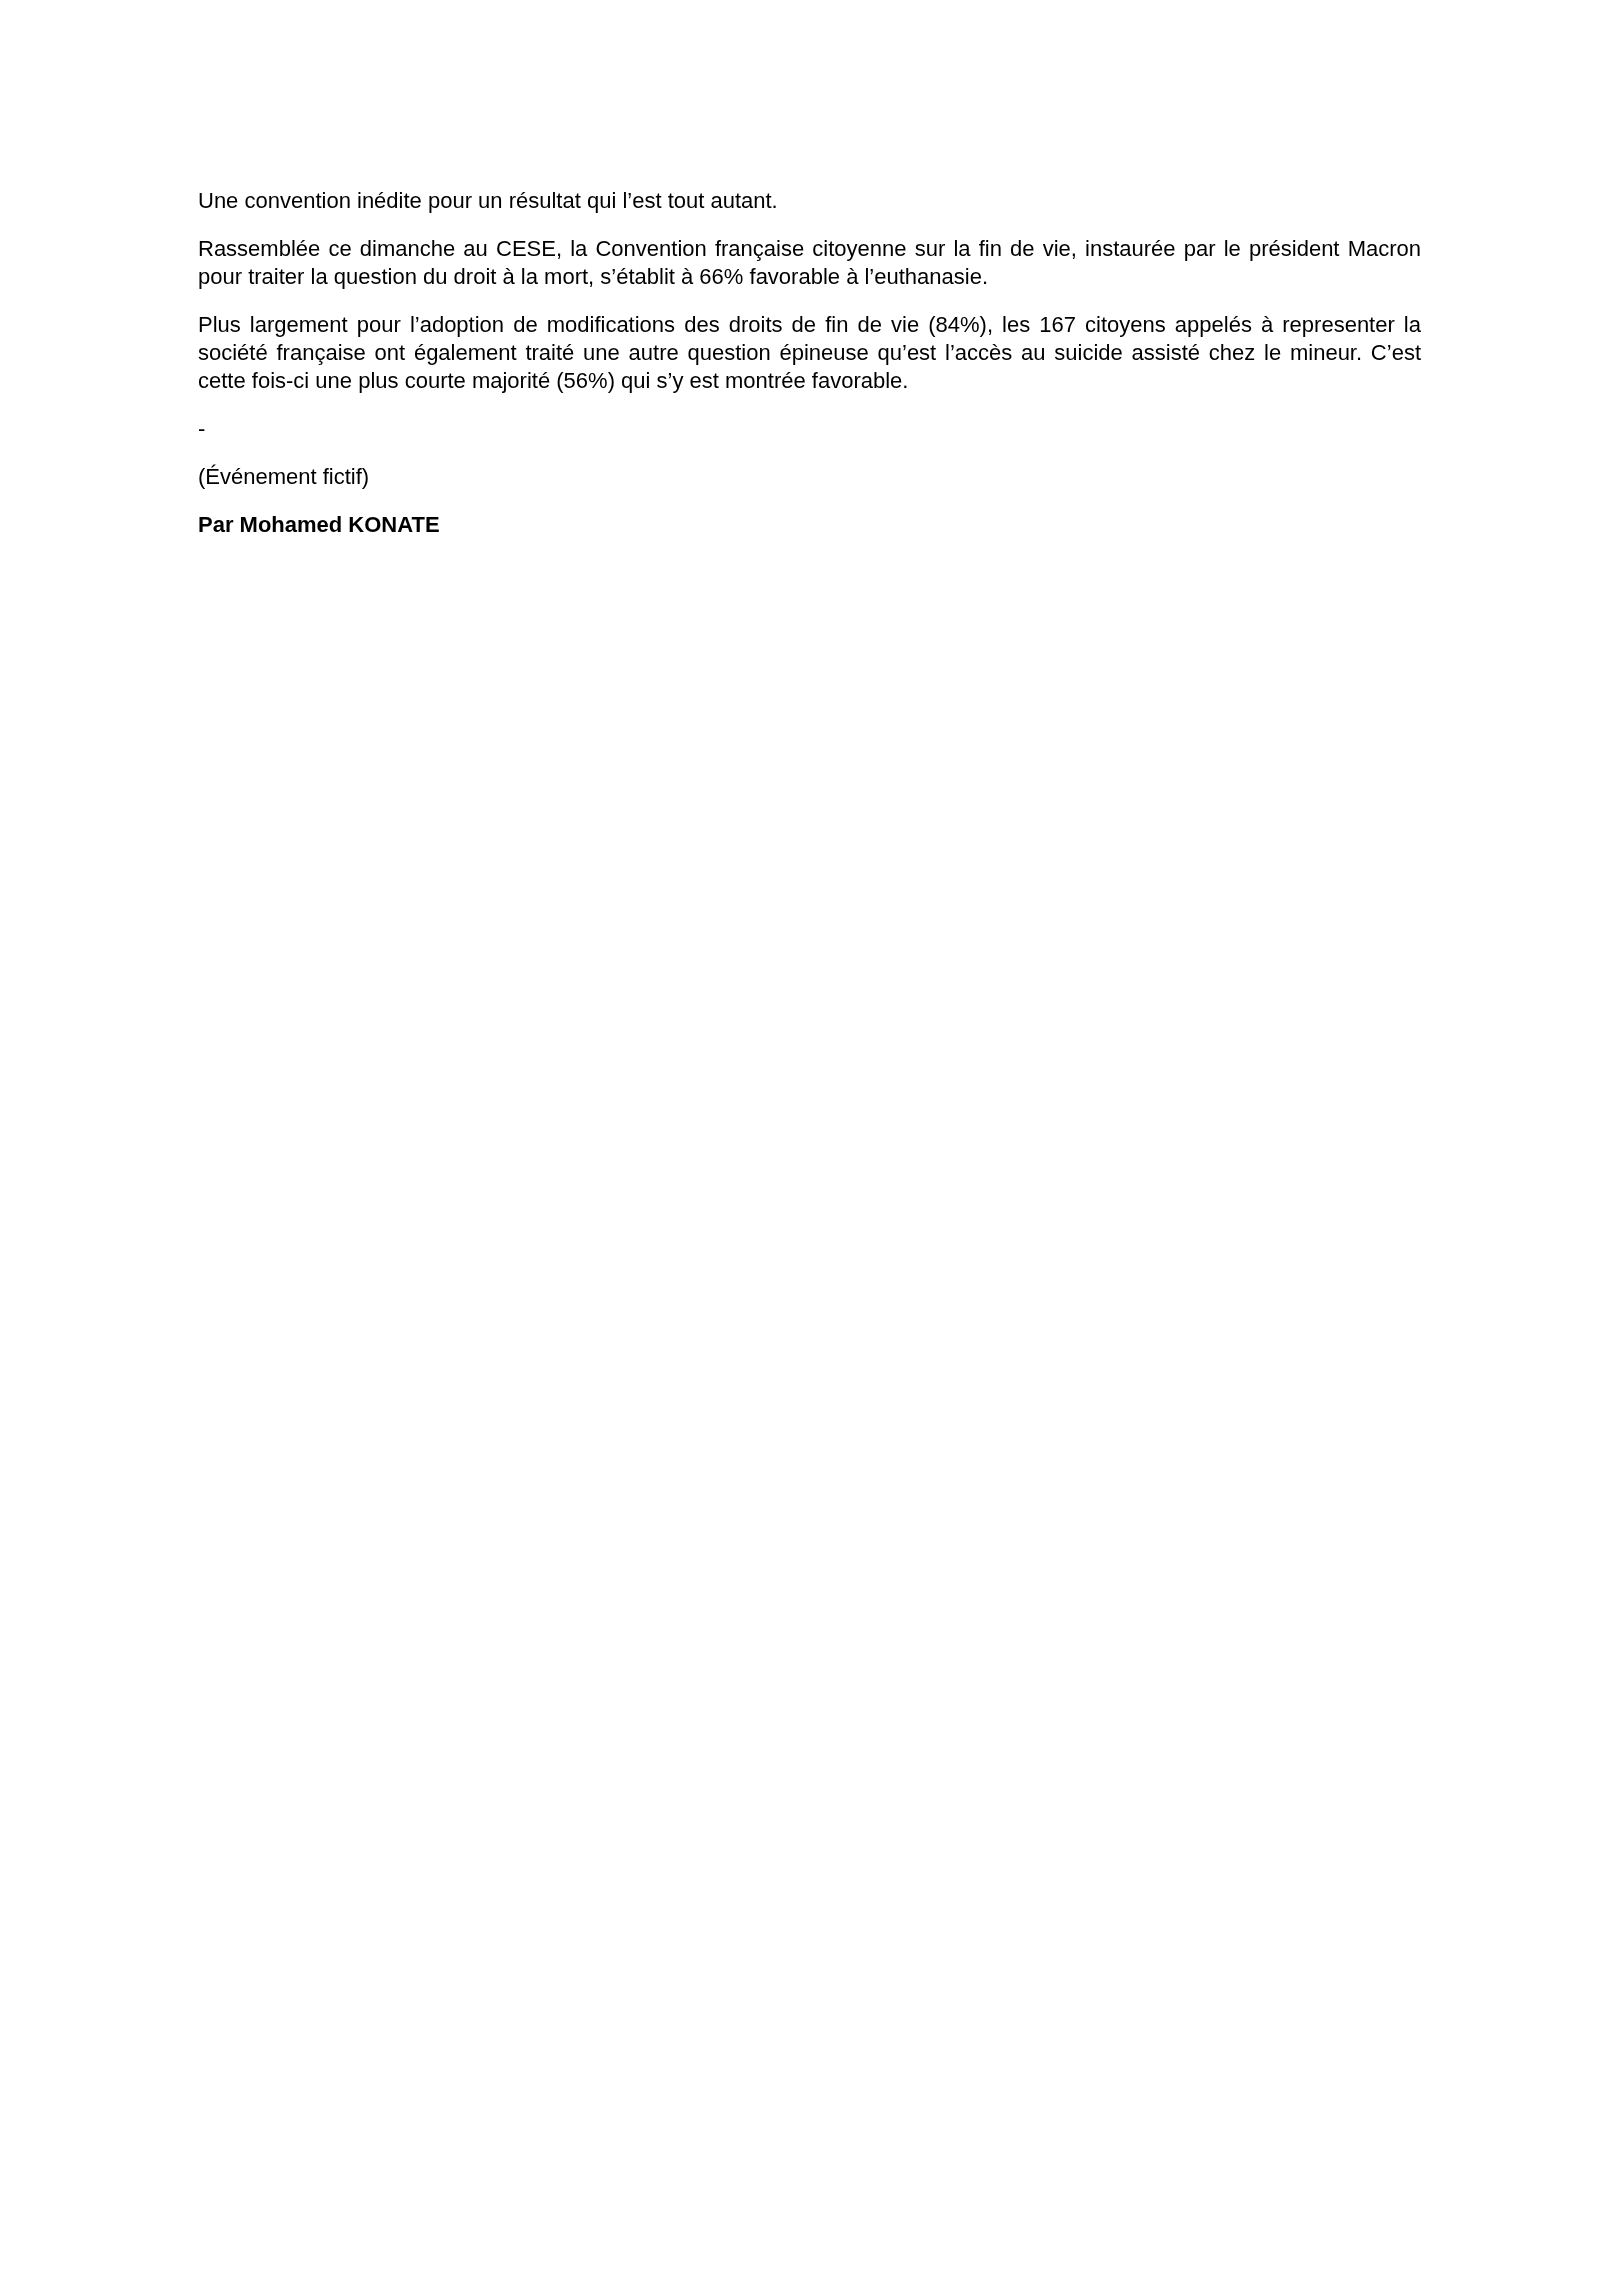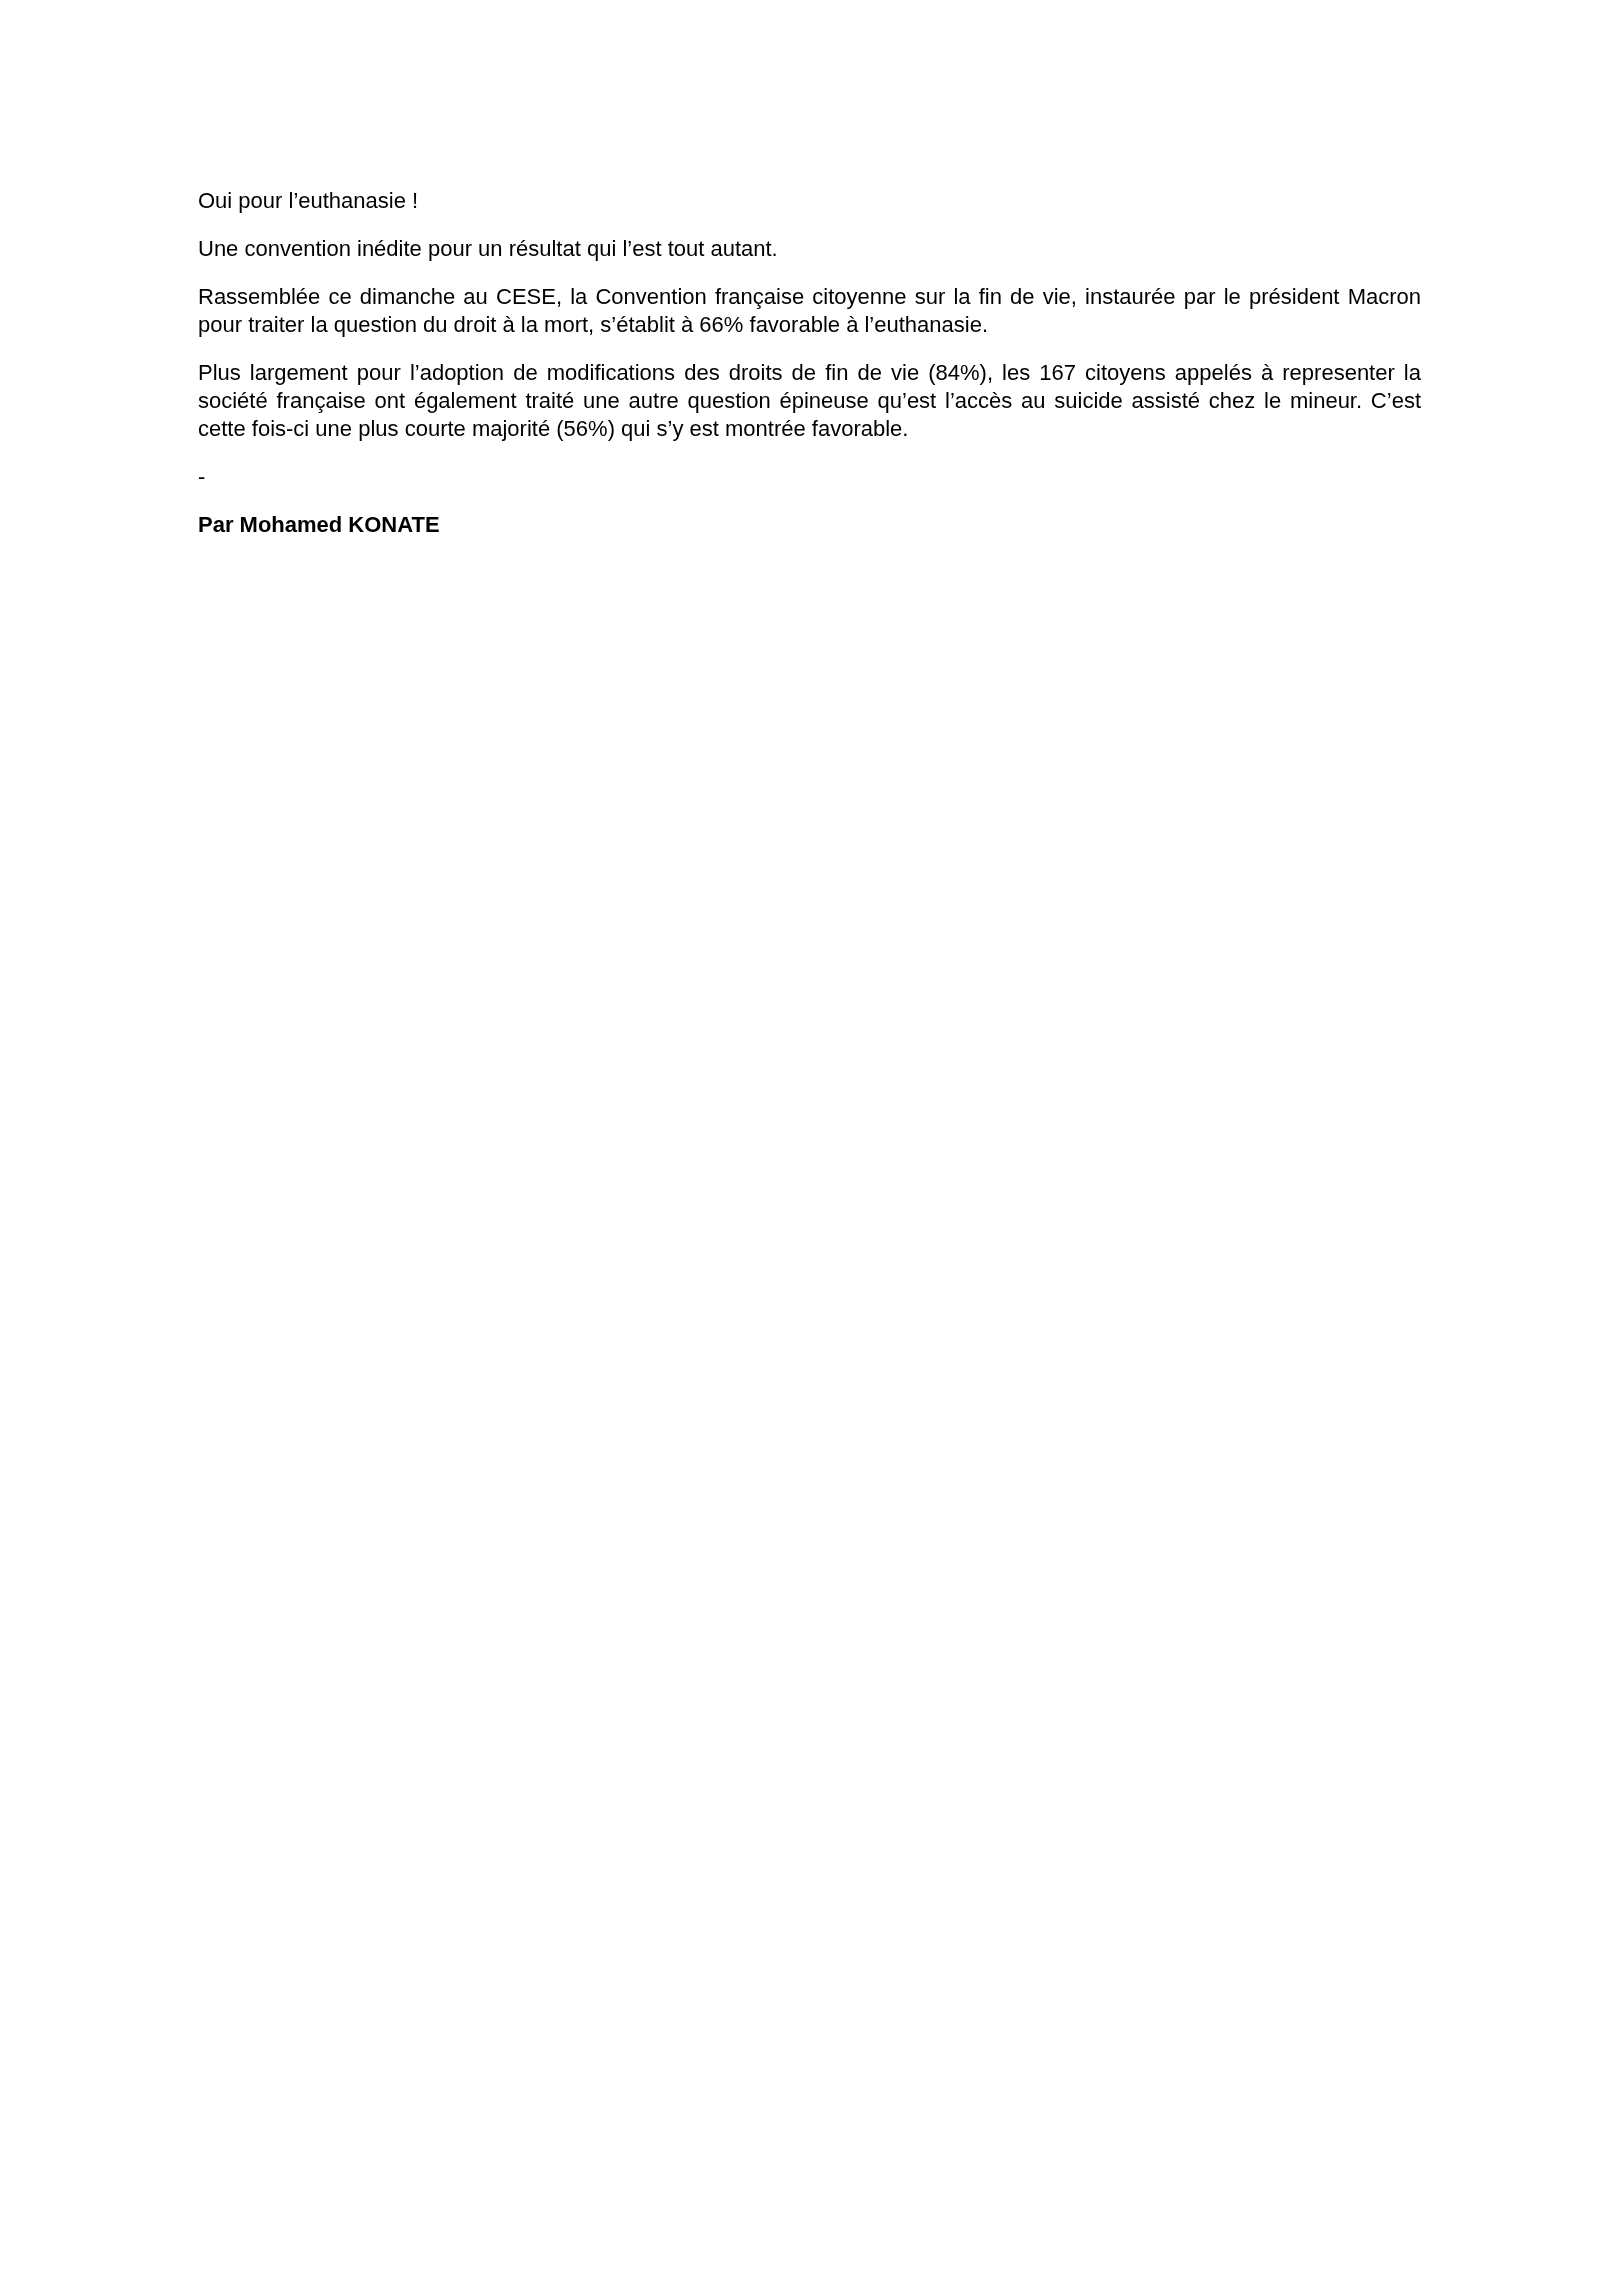--- a/index.html
+++ b/index.html
@@ -62,31 +62,31 @@
     font-weight: bold;
   }
 </style>
 </head>
 <body>
 
 <div class="page">
 
   <div class="doc-body">
 
-    <p class="para flow-left">Oui pour l’euthanasie !</p>
 
     <p class="para flow-left">Une convention inédite pour un résultat qui l’est tout autant.</p>
 
     <p class="para">Rassemblée ce dimanche au CESE, la Convention française citoyenne sur la fin de vie, instaurée par le président Macron pour traiter la question du droit à la mort, s’établit à 66% favorable à l’euthanasie.</p>
 
     <p class="para">Plus largement pour l’adoption de modifications des droits de fin de vie (84%), les 167 citoyens appelés à representer la société française ont également traité une autre question épineuse qu’est l’accès au suicide assisté chez le mineur. C’est cette fois-ci une plus courte majorité (56%) qui s’y est montrée favorable.</p>
 
 
     <p class="spacer-dash">-</p>
 
+    <p class="para flow-left">(Événement fictif)</p>
 
     <div class="signature">
       <span class="sig-line">Par Mohamed KONATE</span>
     </div>
 
   </div>
 
 </div>
 
 

